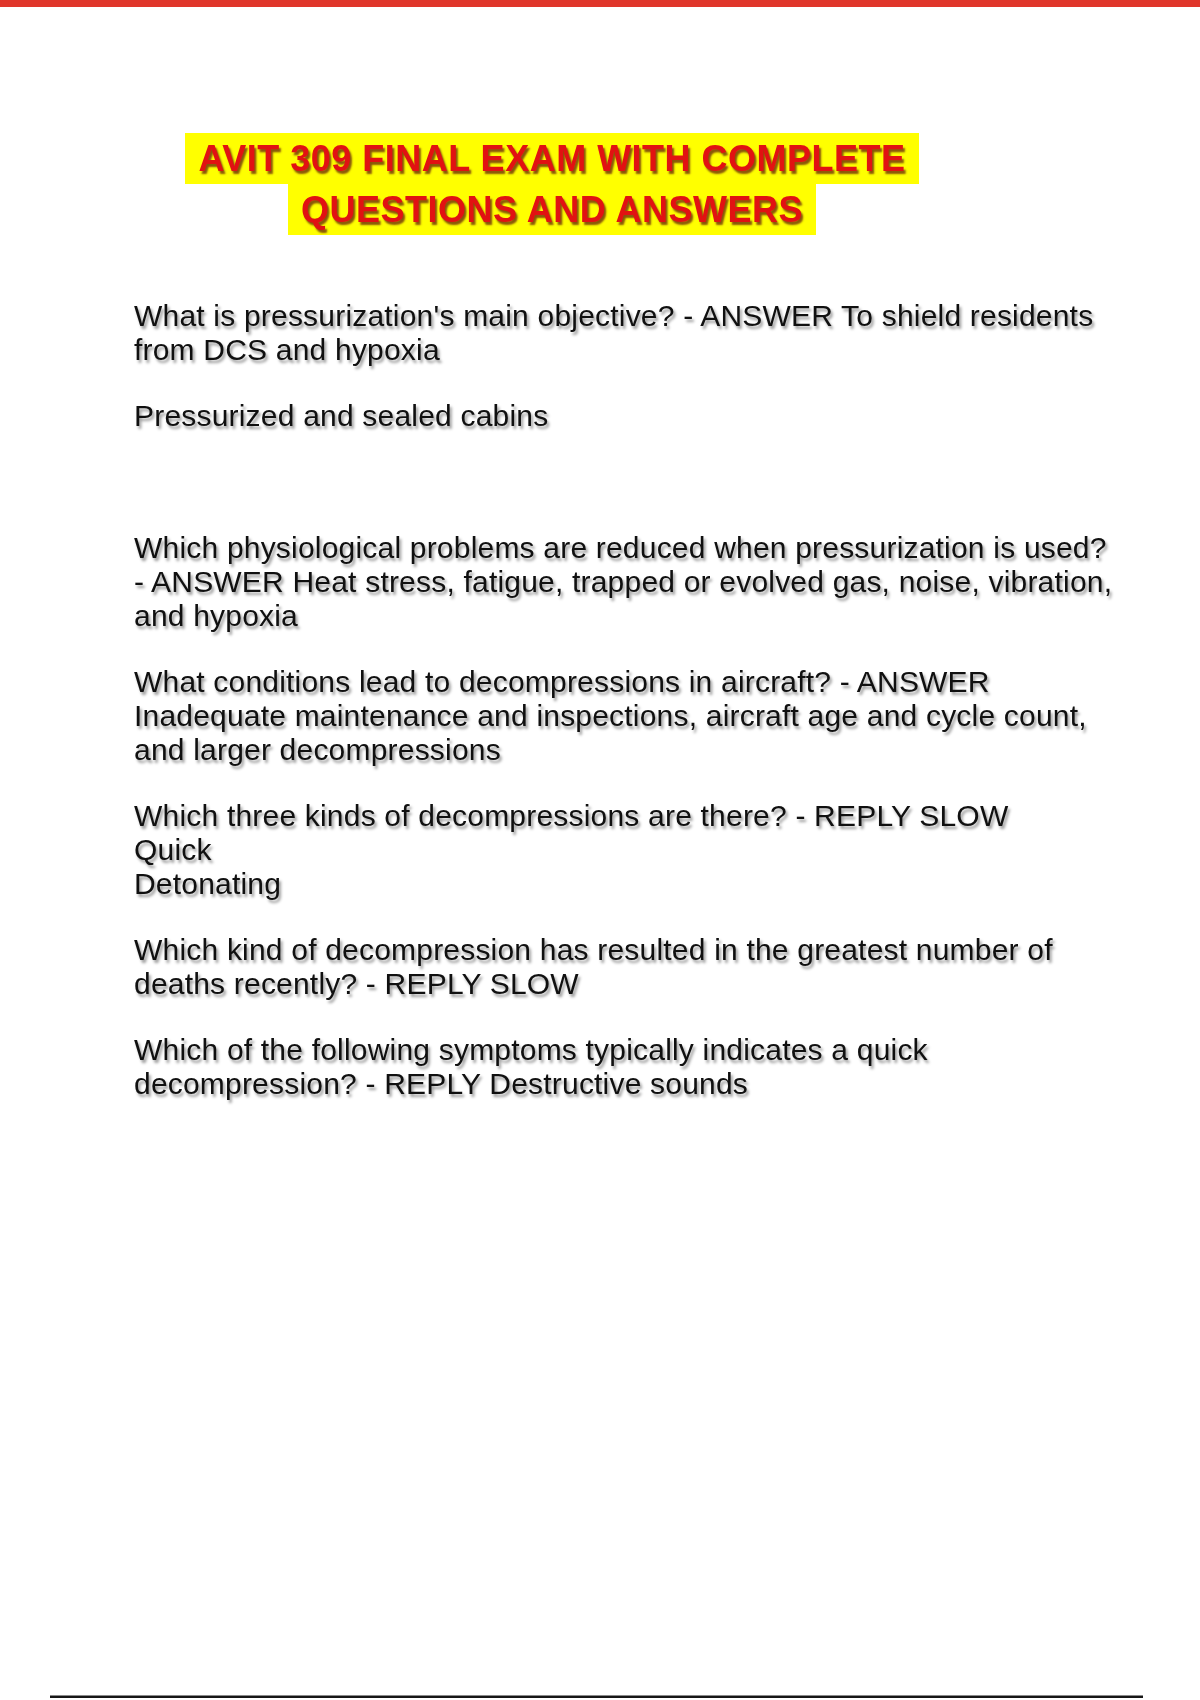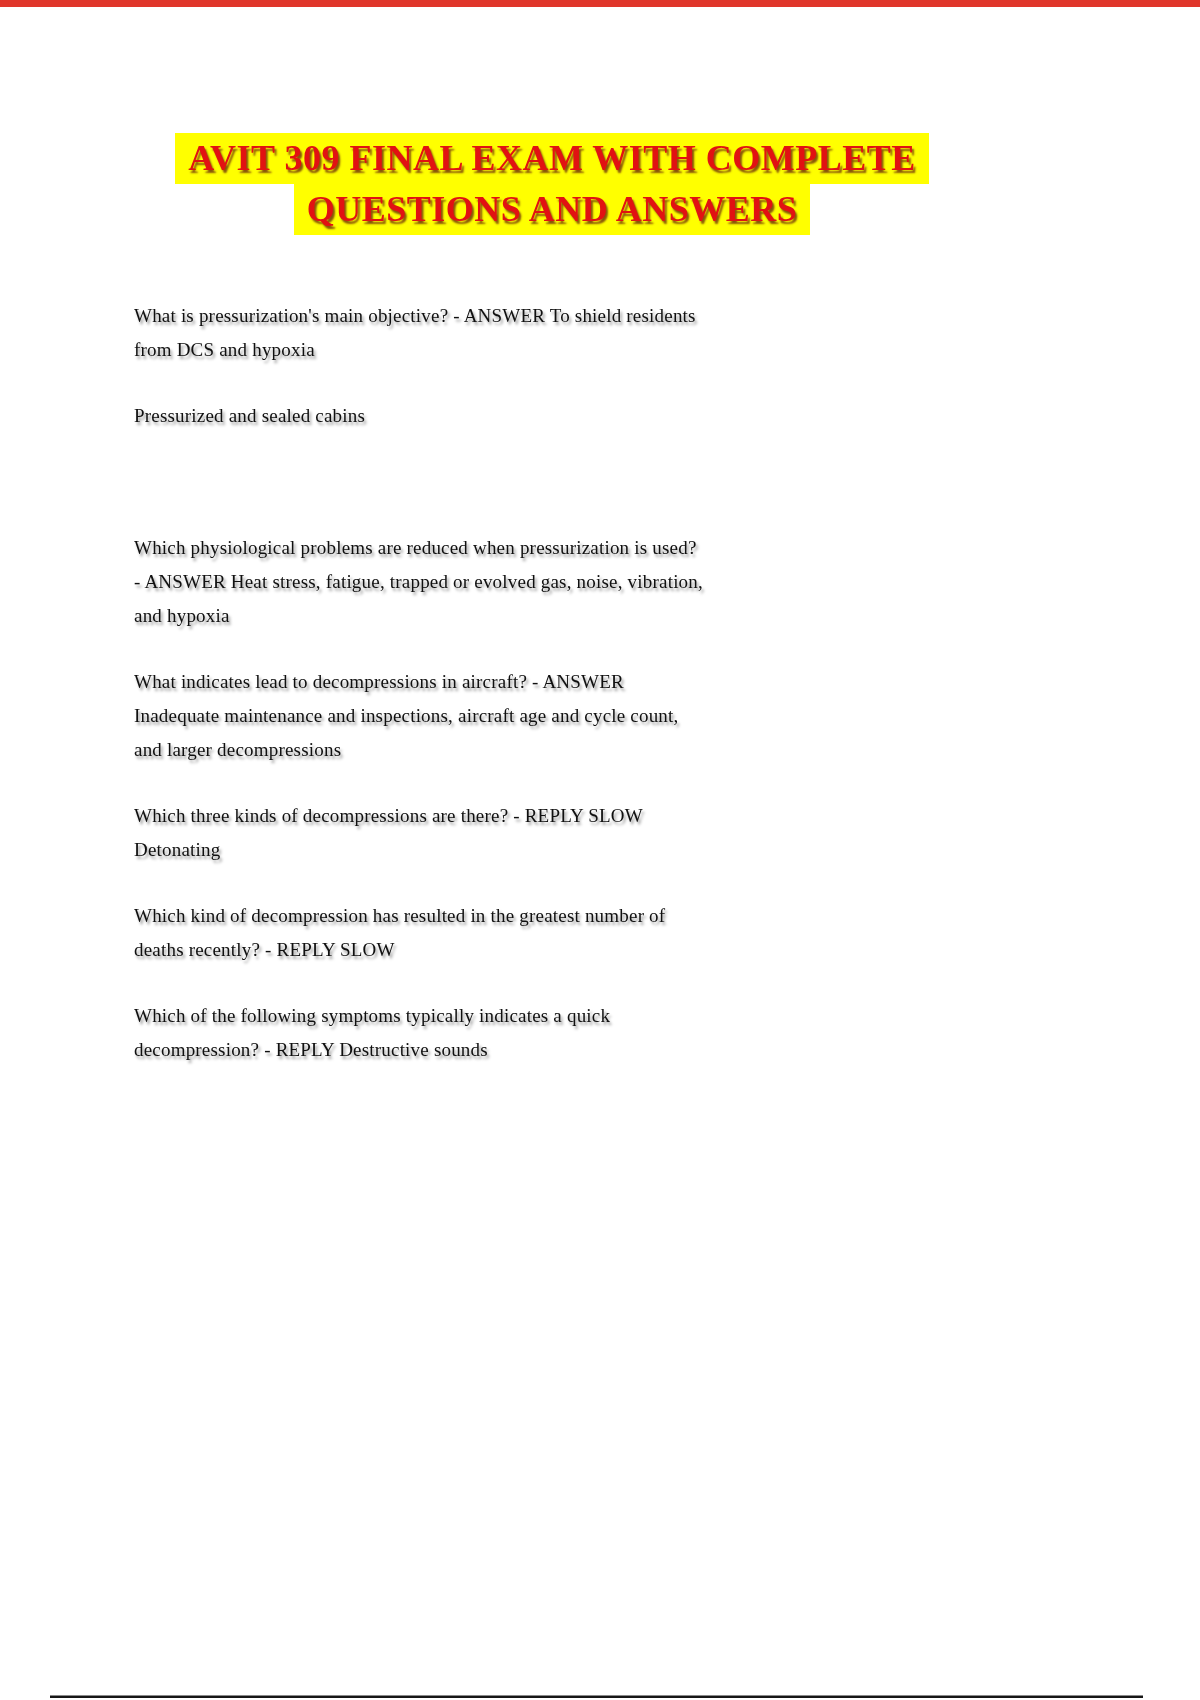--- a/index.html
+++ b/index.html
@@ -6,21 +6,21 @@
     margin: 0;
     padding: 0;
     background: #ffffff;
   }
   .page {
     position: relative;
     width: 1200px;
     height: 1700px;
     background: var(--page-bg, #ffffff);
     overflow: hidden;
-    font-family: Liberation Serif, serif;
+    font-family: Liberation Sans, sans-serif;
   }
   .top-bar {
     position: absolute;
     top: 0;
     left: 0;
     width: 100%;
     height: 7px;
     background: var(--topbar, #e0362b);
   }
   .content {
@@ -44,21 +44,21 @@
     line-height: 37px;
     padding: 7px 13px;
     text-shadow: 2px 3px 2px rgba(96, 28, 12, 0.75);
     white-space: nowrap;
   }
   .qa {
     margin-top: 64px;
   }
   .qa-para {
     margin: 0 0 32px 0;
-    font-size: 19px;
+    font-size: 30px;
     line-height: 34px;
     letter-spacing: 0.2px;
     color: #101010;
     text-shadow: 2px 3px 3px rgba(0, 0, 0, 0.40);
   }
   .qa-line {
     white-space: nowrap;
   }
   .qa-spacer {
     height: 34px;
@@ -89,26 +89,27 @@
         <div class="qa-para">
           <div class="qa-line">Pressurized and sealed cabins</div>
         </div>
         <div class="qa-spacer"></div>
         <div class="qa-para">
           <div class="qa-line">Which physiological problems are reduced when pressurization is used?</div>
           <div class="qa-line">- ANSWER Heat stress, fatigue, trapped or evolved gas, noise, vibration,</div>
           <div class="qa-line">and hypoxia</div>
         </div>
         <div class="qa-para">
-          <div class="qa-line">What indicates lead to decompressions in aircraft? - ANSWER</div>
+          <div class="qa-line">What conditions lead to decompressions in aircraft? - ANSWER</div>
           <div class="qa-line">Inadequate maintenance and inspections, aircraft age and cycle count,</div>
           <div class="qa-line">and larger decompressions</div>
         </div>
         <div class="qa-para">
           <div class="qa-line">Which three kinds of decompressions are there? - REPLY SLOW</div>
+          <div class="qa-line">Quick</div>
           <div class="qa-line">Detonating</div>
         </div>
         <div class="qa-para">
           <div class="qa-line">Which kind of decompression has resulted in the greatest number of</div>
           <div class="qa-line">deaths recently? - REPLY SLOW</div>
         </div>
         <div class="qa-para">
           <div class="qa-line">Which of the following symptoms typically indicates a quick</div>
           <div class="qa-line">decompression? - REPLY Destructive sounds</div>
         </div>

